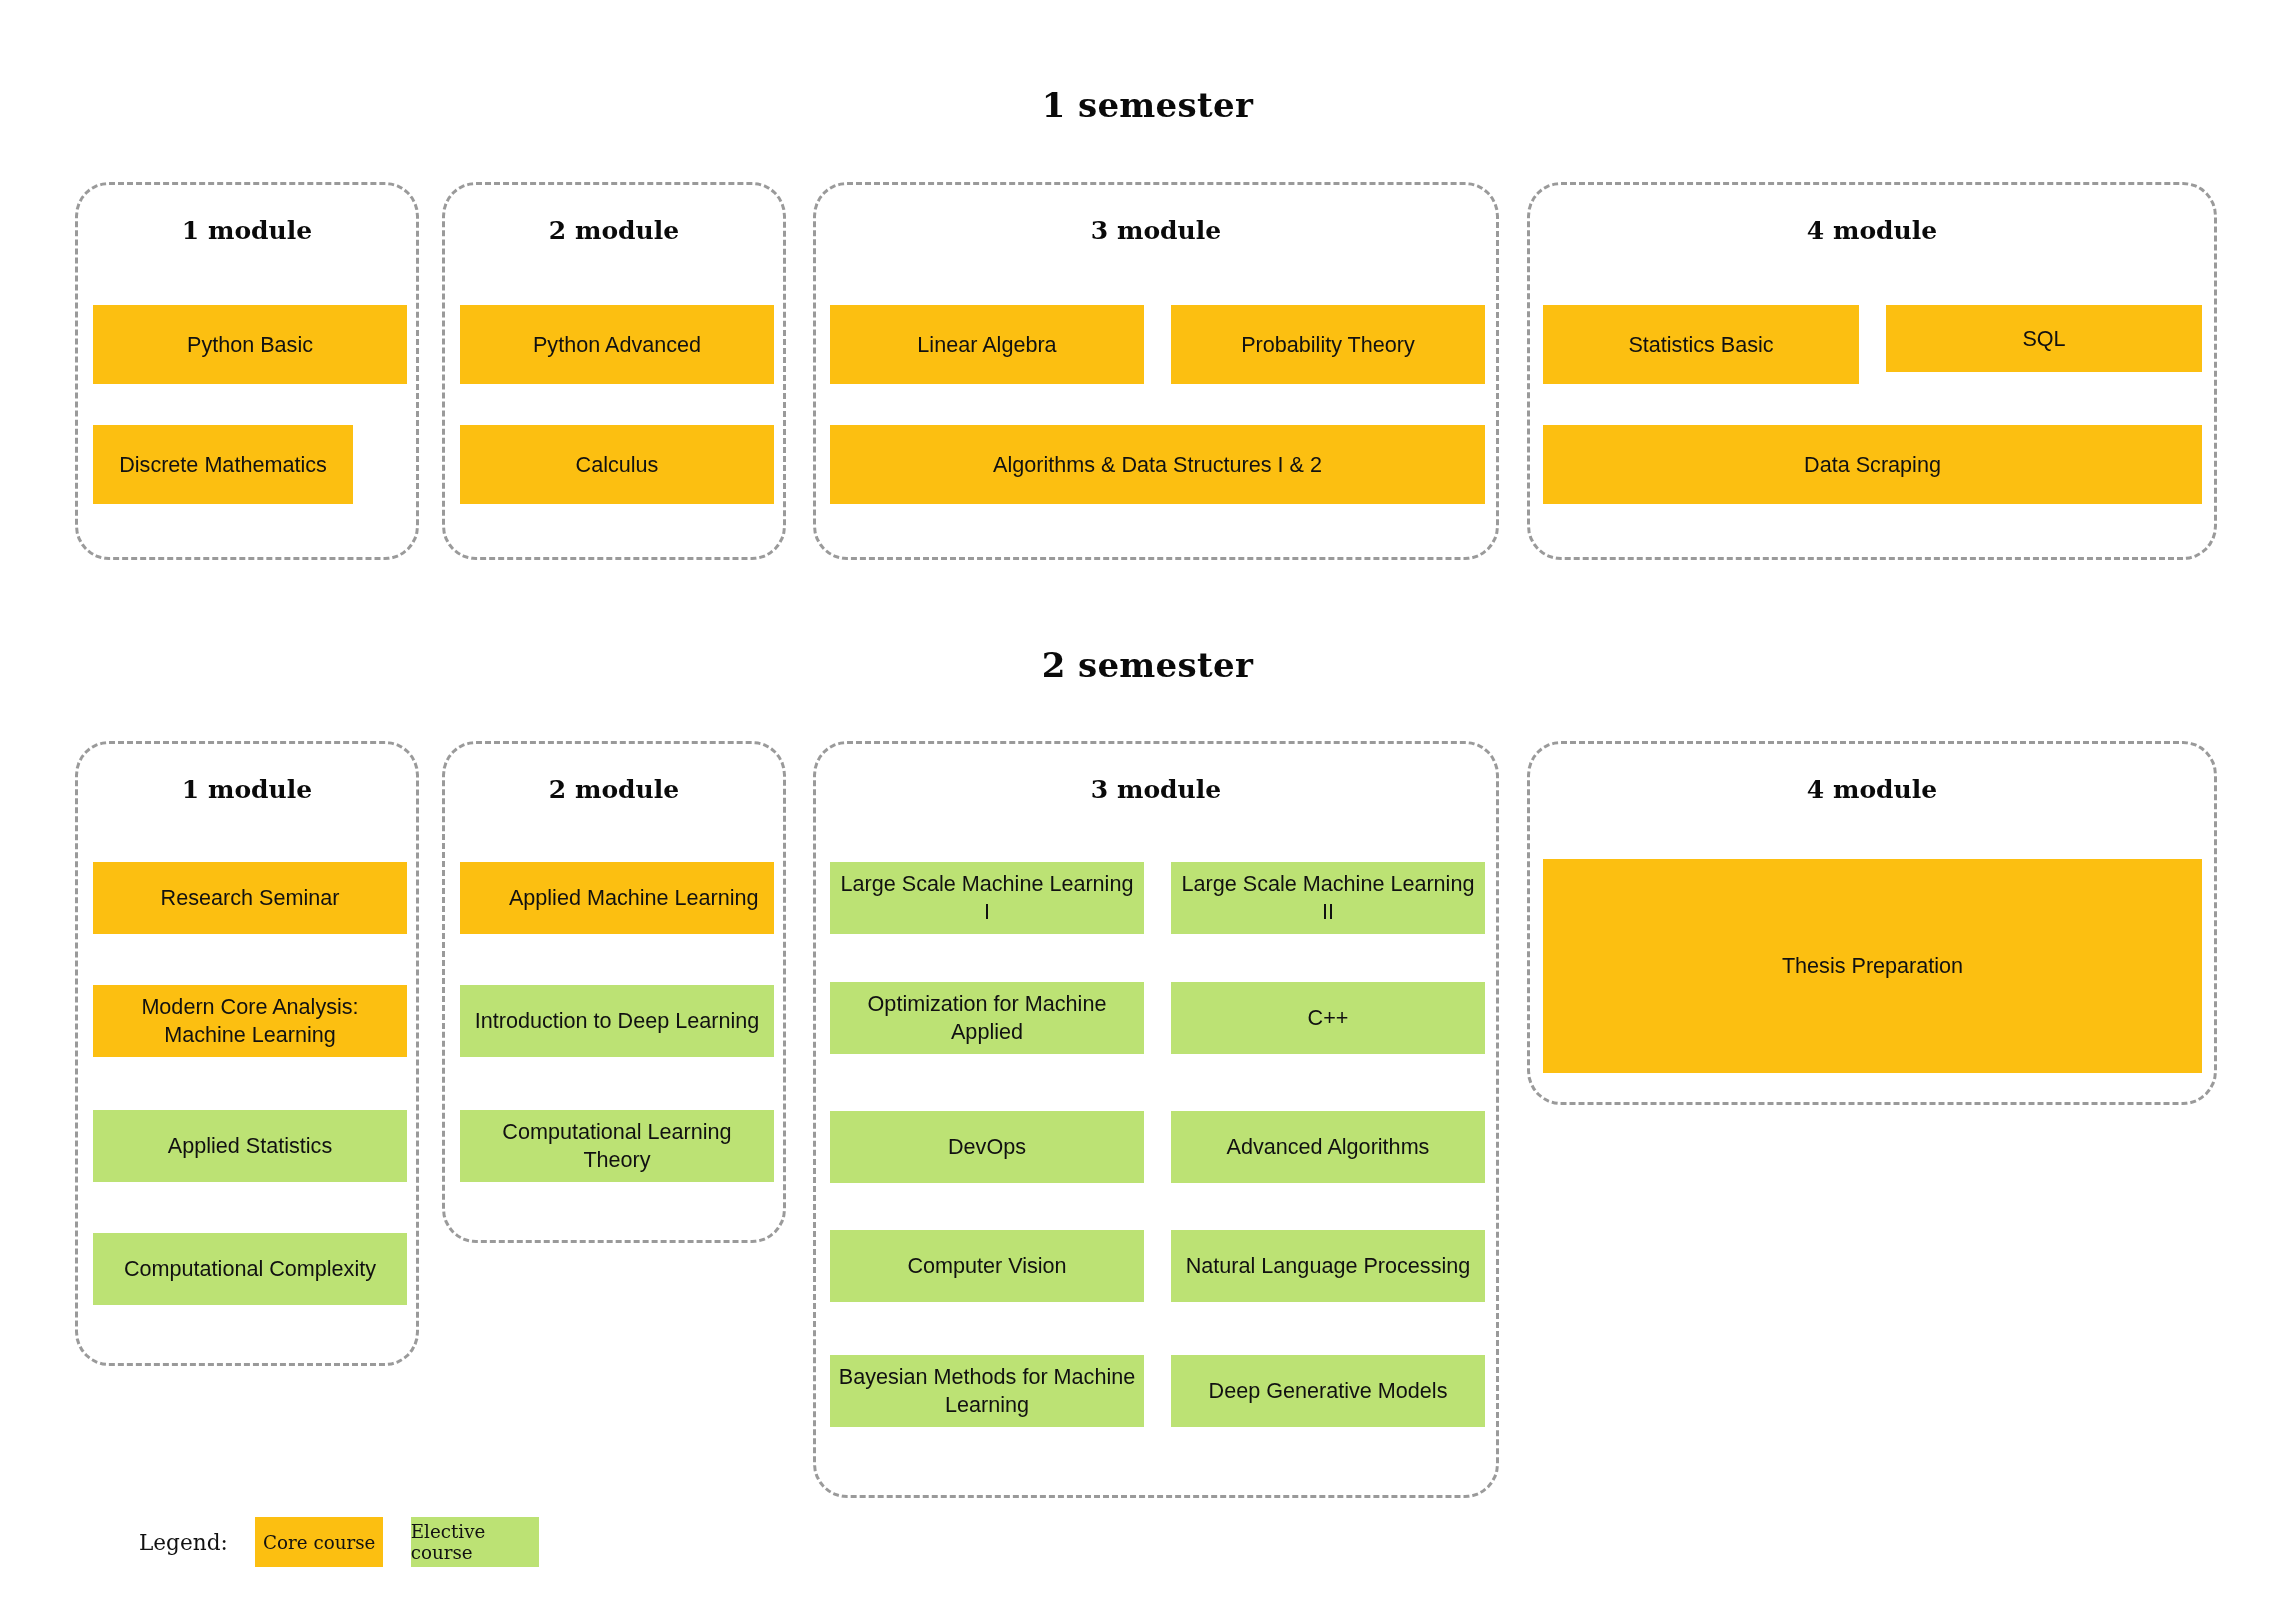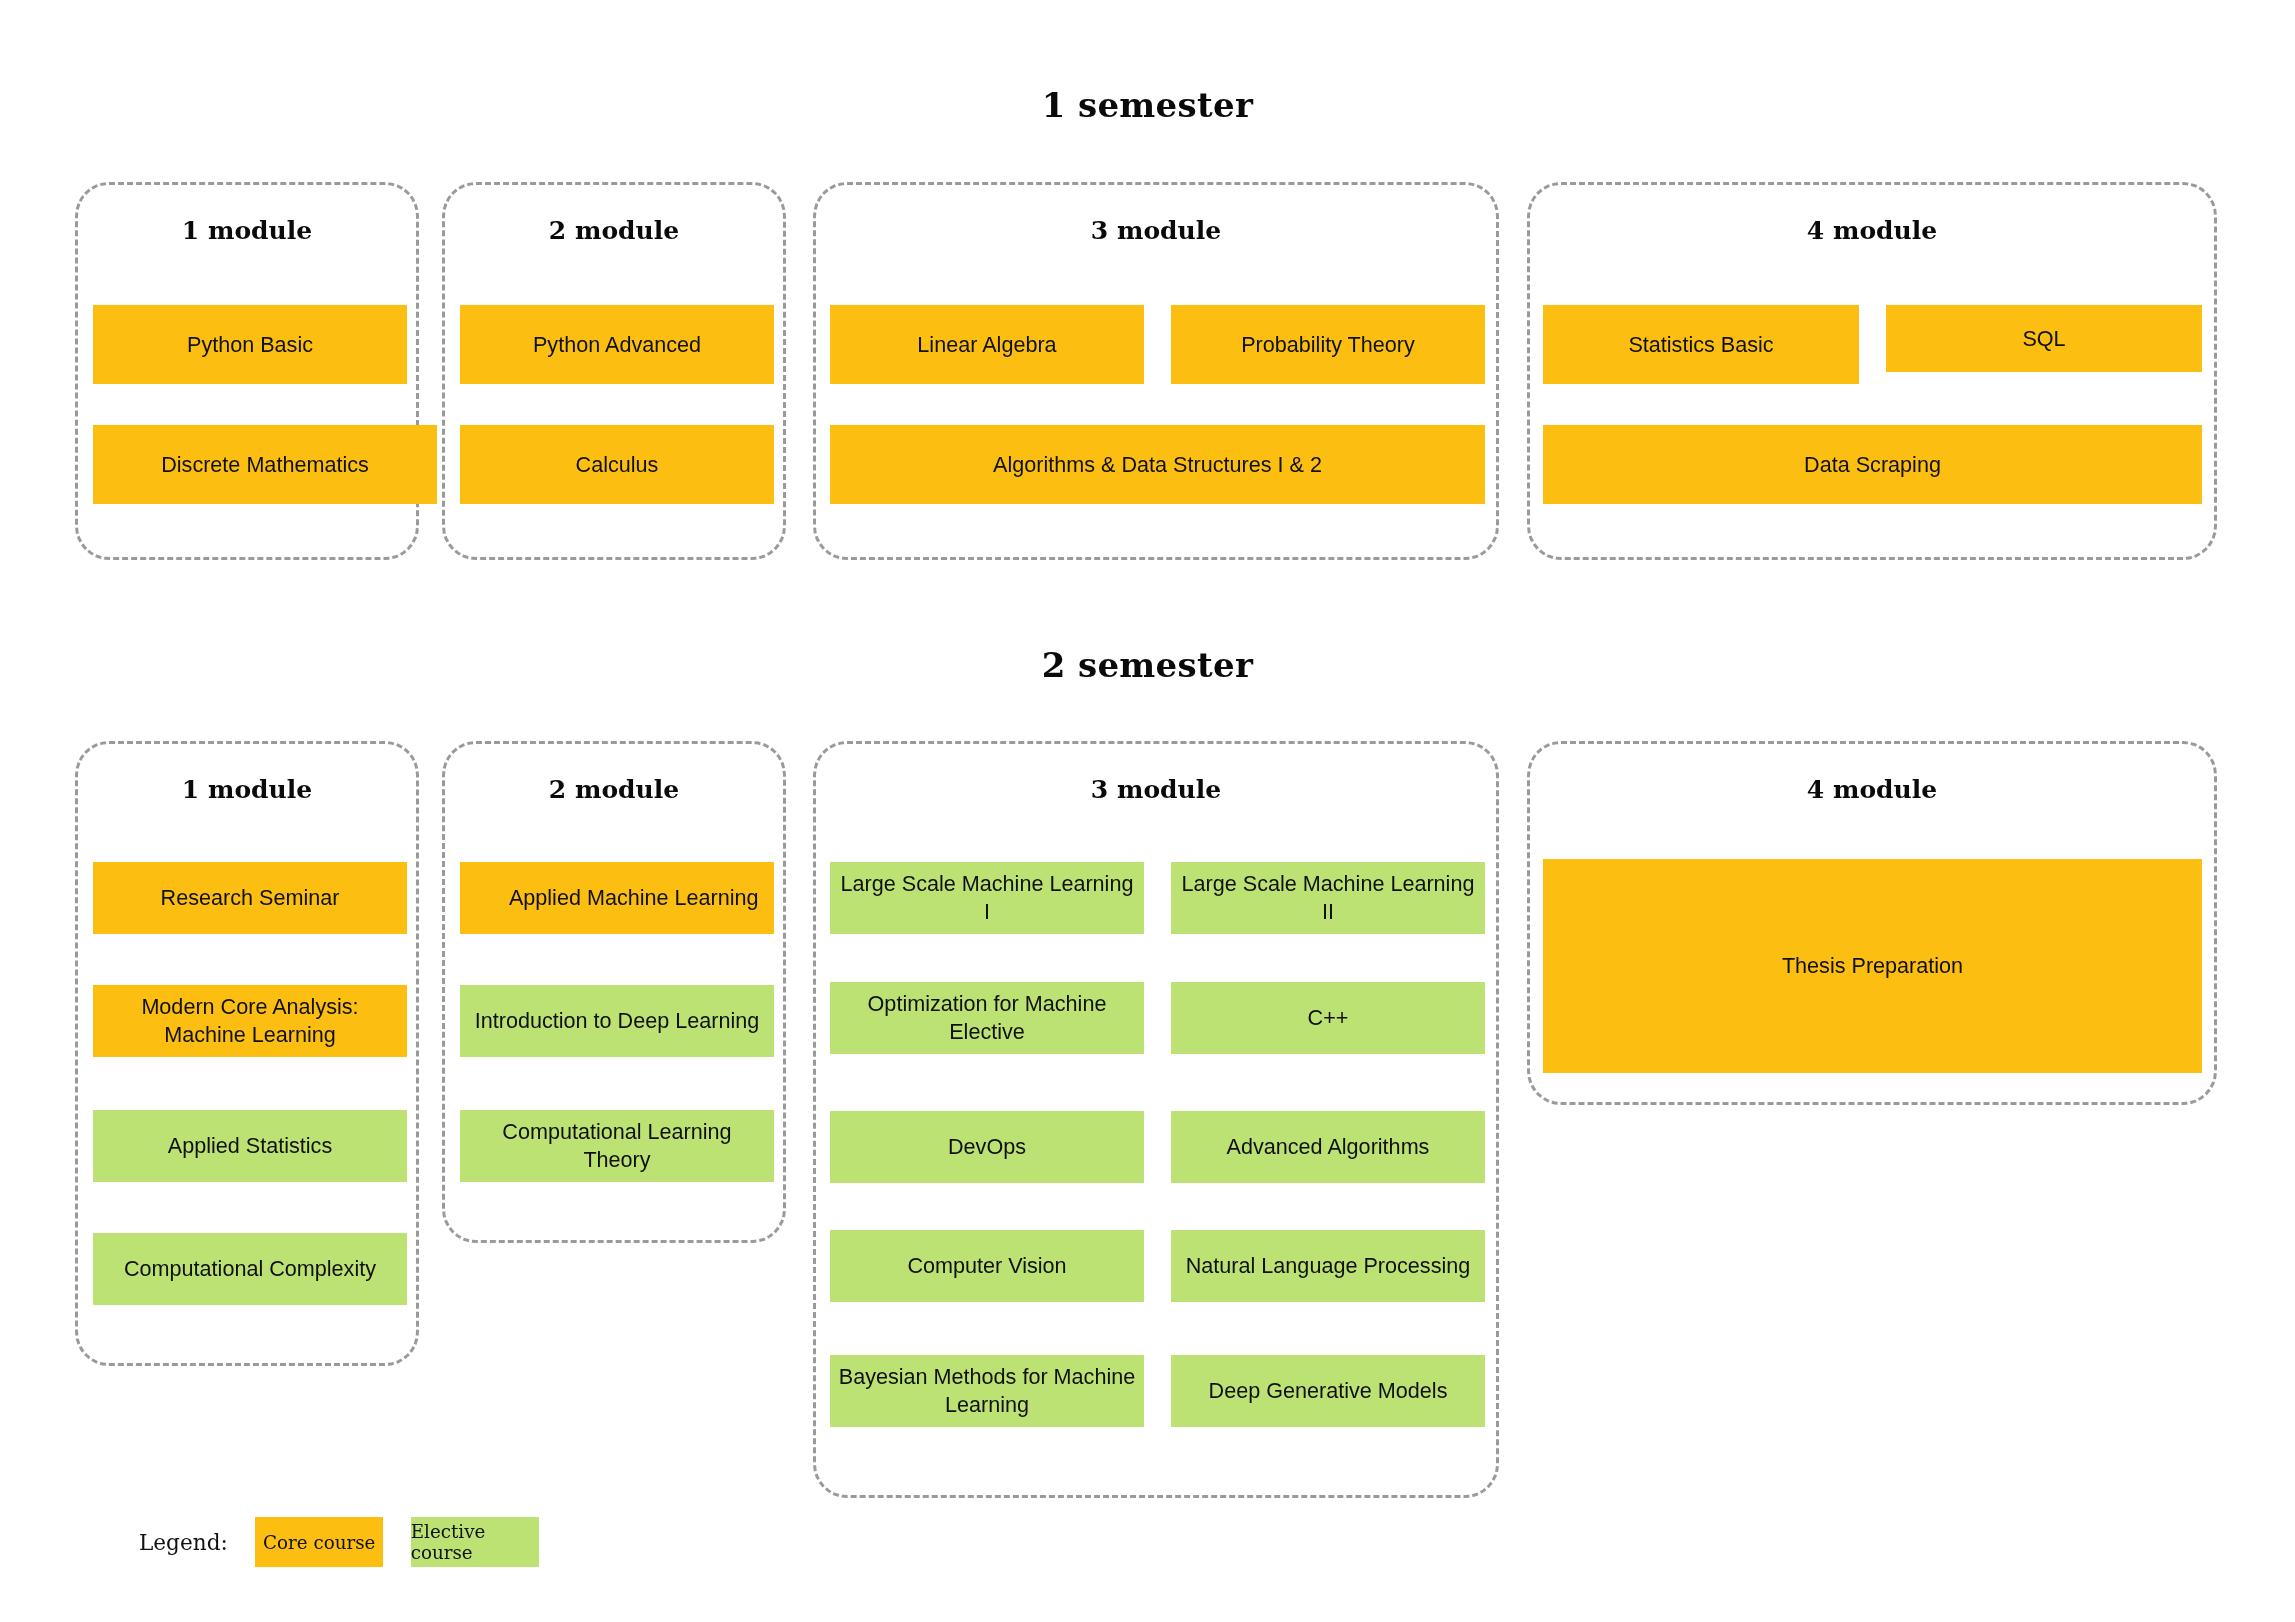--- a/index.html
+++ b/index.html
@@ -97,21 +97,21 @@
 <body>
 
 <div class="semester-title" id="semester-1-title">1 semester</div>
 
 <div class="module" style="left:75px; top:182px; width:344px; height:378px;">
   <div class="module-title">1 module</div>
 </div>
 <div class="course core" style="left:93px; top:305px; width:314px; height:79px;">
   <span>Python Basic</span>
 </div>
-<div class="course core" style="left:93px; top:425px; width:344px; height:79px;">
+<div class="course core" style="left:93px; top:425px; width:260px; height:79px;">
   <span>Discrete Mathematics</span>
 </div>
 
 <div class="module" style="left:442px; top:182px; width:344px; height:378px;">
   <div class="module-title">2 module</div>
 </div>
 <div class="course core" style="left:460px; top:305px; width:314px; height:79px;">
   <span>Python Advanced</span>
 </div>
 <div class="course core" style="left:460px; top:425px; width:314px; height:79px;">
@@ -178,21 +178,21 @@
 <div class="module" style="left:813px; top:741px; width:686px; height:757px;">
   <div class="module-title">3 module</div>
 </div>
 <div class="course elective" style="left:830px; top:862px; width:314px; height:72px;">
   <span>Large Scale Machine Learning I</span>
 </div>
 <div class="course elective" style="left:1171px; top:862px; width:314px; height:72px;">
   <span>Large Scale Machine Learning II</span>
 </div>
 <div class="course elective" style="left:830px; top:982px; width:314px; height:72px;">
-  <span>Optimization for Machine Elective</span>
+  <span>Optimization for Machine Applied</span>
 </div>
 <div class="course elective" style="left:1171px; top:982px; width:314px; height:72px;">
   <span>C++</span>
 </div>
 <div class="course elective" style="left:830px; top:1111px; width:314px; height:72px;">
   <span>DevOps</span>
 </div>
 <div class="course elective" style="left:1171px; top:1111px; width:314px; height:72px;">
   <span>Advanced Algorithms</span>
 </div>

